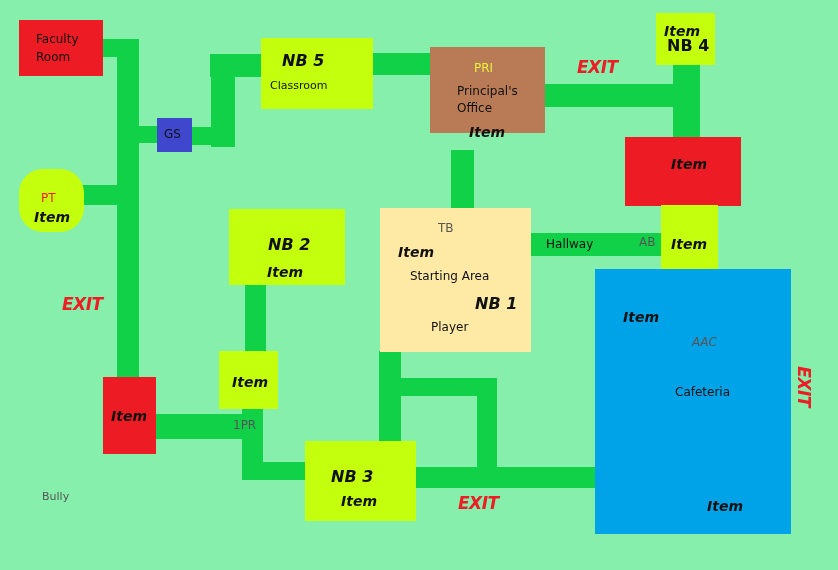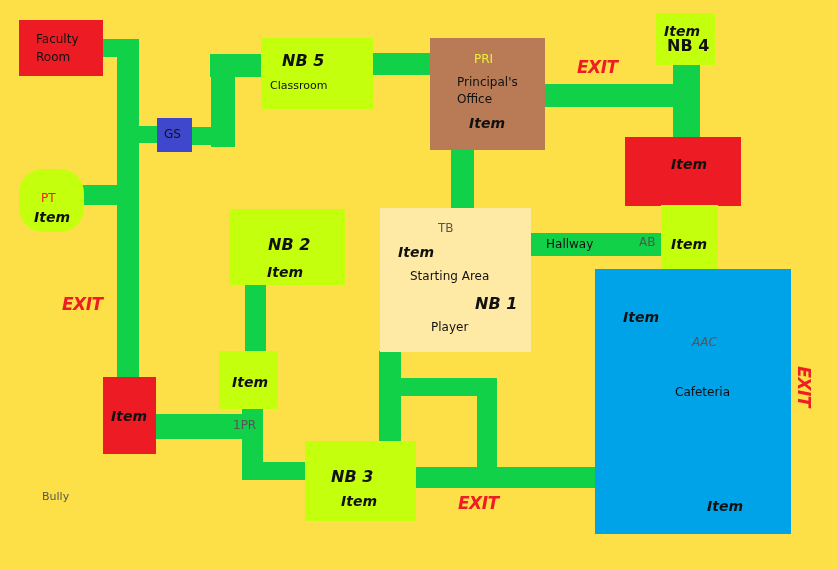--- a/index.html
+++ b/index.html
@@ -1,16 +1,16 @@
 <!DOCTYPE html>
 <html><head>
 <meta charset="utf-8">
 <style>
   html,body{margin:0;padding:0;background:#000;}
-  #map{position:relative;width:838px;height:570px;background:#fde047;overflow:hidden;font-family:"DejaVu Sans",sans-serif;}
+  #map{position:relative;width:838px;height:570px;background:#86efac;overflow:hidden;font-family:"DejaVu Sans",sans-serif;}
   .hall{position:absolute;background:#11d149;}
   .room{position:absolute;}
   .t{position:absolute;white-space:nowrap;color:#111;font-size:12px;line-height:1;}
   .item{font-weight:bold;font-style:italic;font-size:14px;}
   .nb{font-weight:bold;font-style:italic;font-size:16px;}
   .exit{color:#ee1c24;font-weight:bold;font-style:italic;font-size:17px;letter-spacing:-0.5px;}
   .grey{color:#555;}
   .red{background:#ed1c24;}
   .lime{background:#c4ff0e;}
   .tan{background:#b97a56;}
@@ -51,21 +51,21 @@
 
   <div class="room indigo" style="left:157px;top:118px;width:35px;height:34px;">
     <span class="t" style="left:7px;top:10px;">GS</span>
   </div>
 
   <div class="room lime" style="left:261px;top:38px;width:78px;height:71px;padding-left:34px;">
     <span class="t nb" style="left:21px;top:15px;">NB 5</span>
     <span class="t" style="left:9px;top:42px;font-size:11px;">Classroom</span>
   </div>
 
-  <div class="room tan" style="left:430px;top:38px;width:115px;height:112px;">
+  <div class="room tan" style="left:430px;top:47px;width:115px;height:86px;">
     <span class="t" style="left:44px;top:15px;color:#e8f23c;">PRI</span>
     <span class="t" style="left:27px;top:38px;">Principal's</span>
     <span class="t" style="left:27px;top:55px;">Office</span>
     <span class="t item" style="left:39px;top:78px;">Item</span>
   </div>
 
   <div class="room lime" style="left:656px;top:13px;width:59px;height:52px;">
     <span class="t item" style="left:8px;top:11px;">Item</span>
     <span class="t nb" style="left:11px;top:25px;font-style:normal;">NB 4</span>
   </div>

